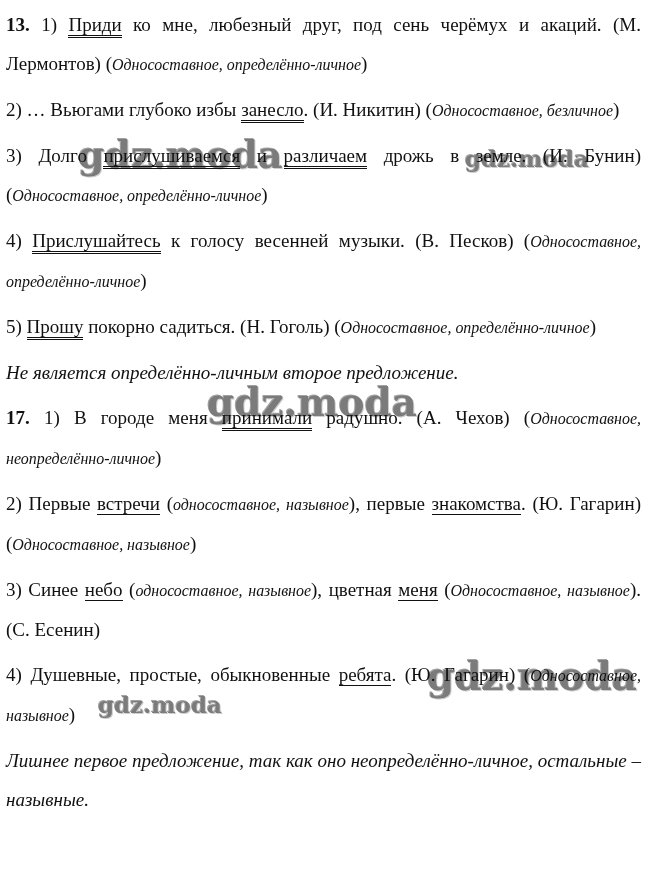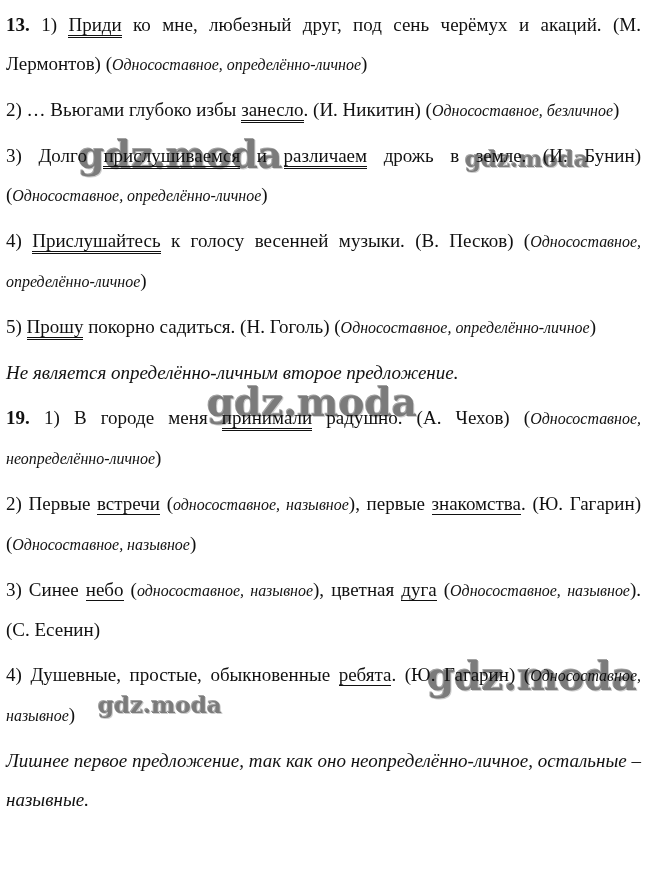--- a/index.html
+++ b/index.html
@@ -62,19 +62,19 @@
       <span class="watermark" style="left: 427px; top: 641px; font-size: 39px; color: rgb(109, 109, 109);">gdz.moda</span>
       <span class="watermark" style="left: 98px; top: 679px; font-size: 23px; color: rgb(109, 109, 109);">gdz.moda</span>
     </div>
   <div class="content" id="document-content">
       <p class="para"><span class="seg s-b">13.</span><span class="seg s-n"> 1) </span><span class="seg s-pred">Приди</span><span class="seg s-n"> ко мне, любезный друг, под сень черёмух и акаций. (М. Лермонтов) (</span><span class="seg s-i">Односоставное, определённо-личное</span><span class="seg s-n">)</span></p>
       <p class="para"><span class="seg s-n">2) … Вьюгами глубоко избы </span><span class="seg s-pred">занесло</span><span class="seg s-n">. (И. Никитин) (</span><span class="seg s-i">Односоставное, безличное</span><span class="seg s-n">)</span></p>
       <p class="para"><span class="seg s-n">3) Долго </span><span class="seg s-pred">прислушиваемся</span><span class="seg s-n"> и </span><span class="seg s-pred">различаем</span><span class="seg s-n"> дрожь в земле. (И. Бунин) (</span><span class="seg s-i">Односоставное, определённо-личное</span><span class="seg s-n">)</span></p>
       <p class="para"><span class="seg s-n">4) </span><span class="seg s-pred">Прислушайтесь</span><span class="seg s-n"> к голосу весенней музыки. (В. Песков) (</span><span class="seg s-i">Односоставное, определённо-личное</span><span class="seg s-n">)</span></p>
       <p class="para"><span class="seg s-n">5) </span><span class="seg s-pred">Прошу</span><span class="seg s-n"> покорно садиться. (Н. Гоголь) (</span><span class="seg s-i">Односоставное, определённо-личное</span><span class="seg s-n">)</span></p>
       <p class="para"><span class="seg s-it">Не является определённо-личным второе предложение.</span></p>
-      <p class="para"><span class="seg s-b">19.</span><span class="seg s-n"> 1) В городе меня </span><span class="seg s-pred">принимали</span><span class="seg s-n"> радушно. (А. Чехов) (</span><span class="seg s-i">Односоставное, неопределённо-личное</span><span class="seg s-n">)</span></p>
+      <p class="para"><span class="seg s-b">17.</span><span class="seg s-n"> 1) В городе меня </span><span class="seg s-pred">принимали</span><span class="seg s-n"> радушно. (А. Чехов) (</span><span class="seg s-i">Односоставное, неопределённо-личное</span><span class="seg s-n">)</span></p>
       <p class="para"><span class="seg s-n">2) Первые </span><span class="seg s-subj">встречи</span><span class="seg s-n"> (</span><span class="seg s-i">односоставное, назывное</span><span class="seg s-n">), первые </span><span class="seg s-subj">знакомства</span><span class="seg s-n">. (Ю. Гагарин) (</span><span class="seg s-i">Односоставное, назывное</span><span class="seg s-n">)</span></p>
-      <p class="para"><span class="seg s-n">3) Синее </span><span class="seg s-subj">небо</span><span class="seg s-n"> (</span><span class="seg s-i">односоставное, назывное</span><span class="seg s-n">), цветная </span><span class="seg s-subj">дуга</span><span class="seg s-n"> (</span><span class="seg s-i">Односоставное, назывное</span><span class="seg s-n">). (С. Есенин)</span></p>
+      <p class="para"><span class="seg s-n">3) Синее </span><span class="seg s-subj">небо</span><span class="seg s-n"> (</span><span class="seg s-i">односоставное, назывное</span><span class="seg s-n">), цветная </span><span class="seg s-subj">меня</span><span class="seg s-n"> (</span><span class="seg s-i">Односоставное, назывное</span><span class="seg s-n">). (С. Есенин)</span></p>
       <p class="para"><span class="seg s-n">4) Душевные, простые, обыкновенные </span><span class="seg s-subj">ребята</span><span class="seg s-n">. (Ю. Гагарин) (</span><span class="seg s-i">Односоставное, назывное</span><span class="seg s-n">)</span></p>
       <p class="para"><span class="seg s-it">Лишнее первое предложение, так как оно неопределённо-личное, остальные – назывные.</span></p>
     </div>
 </div>
 
 </body></html>

